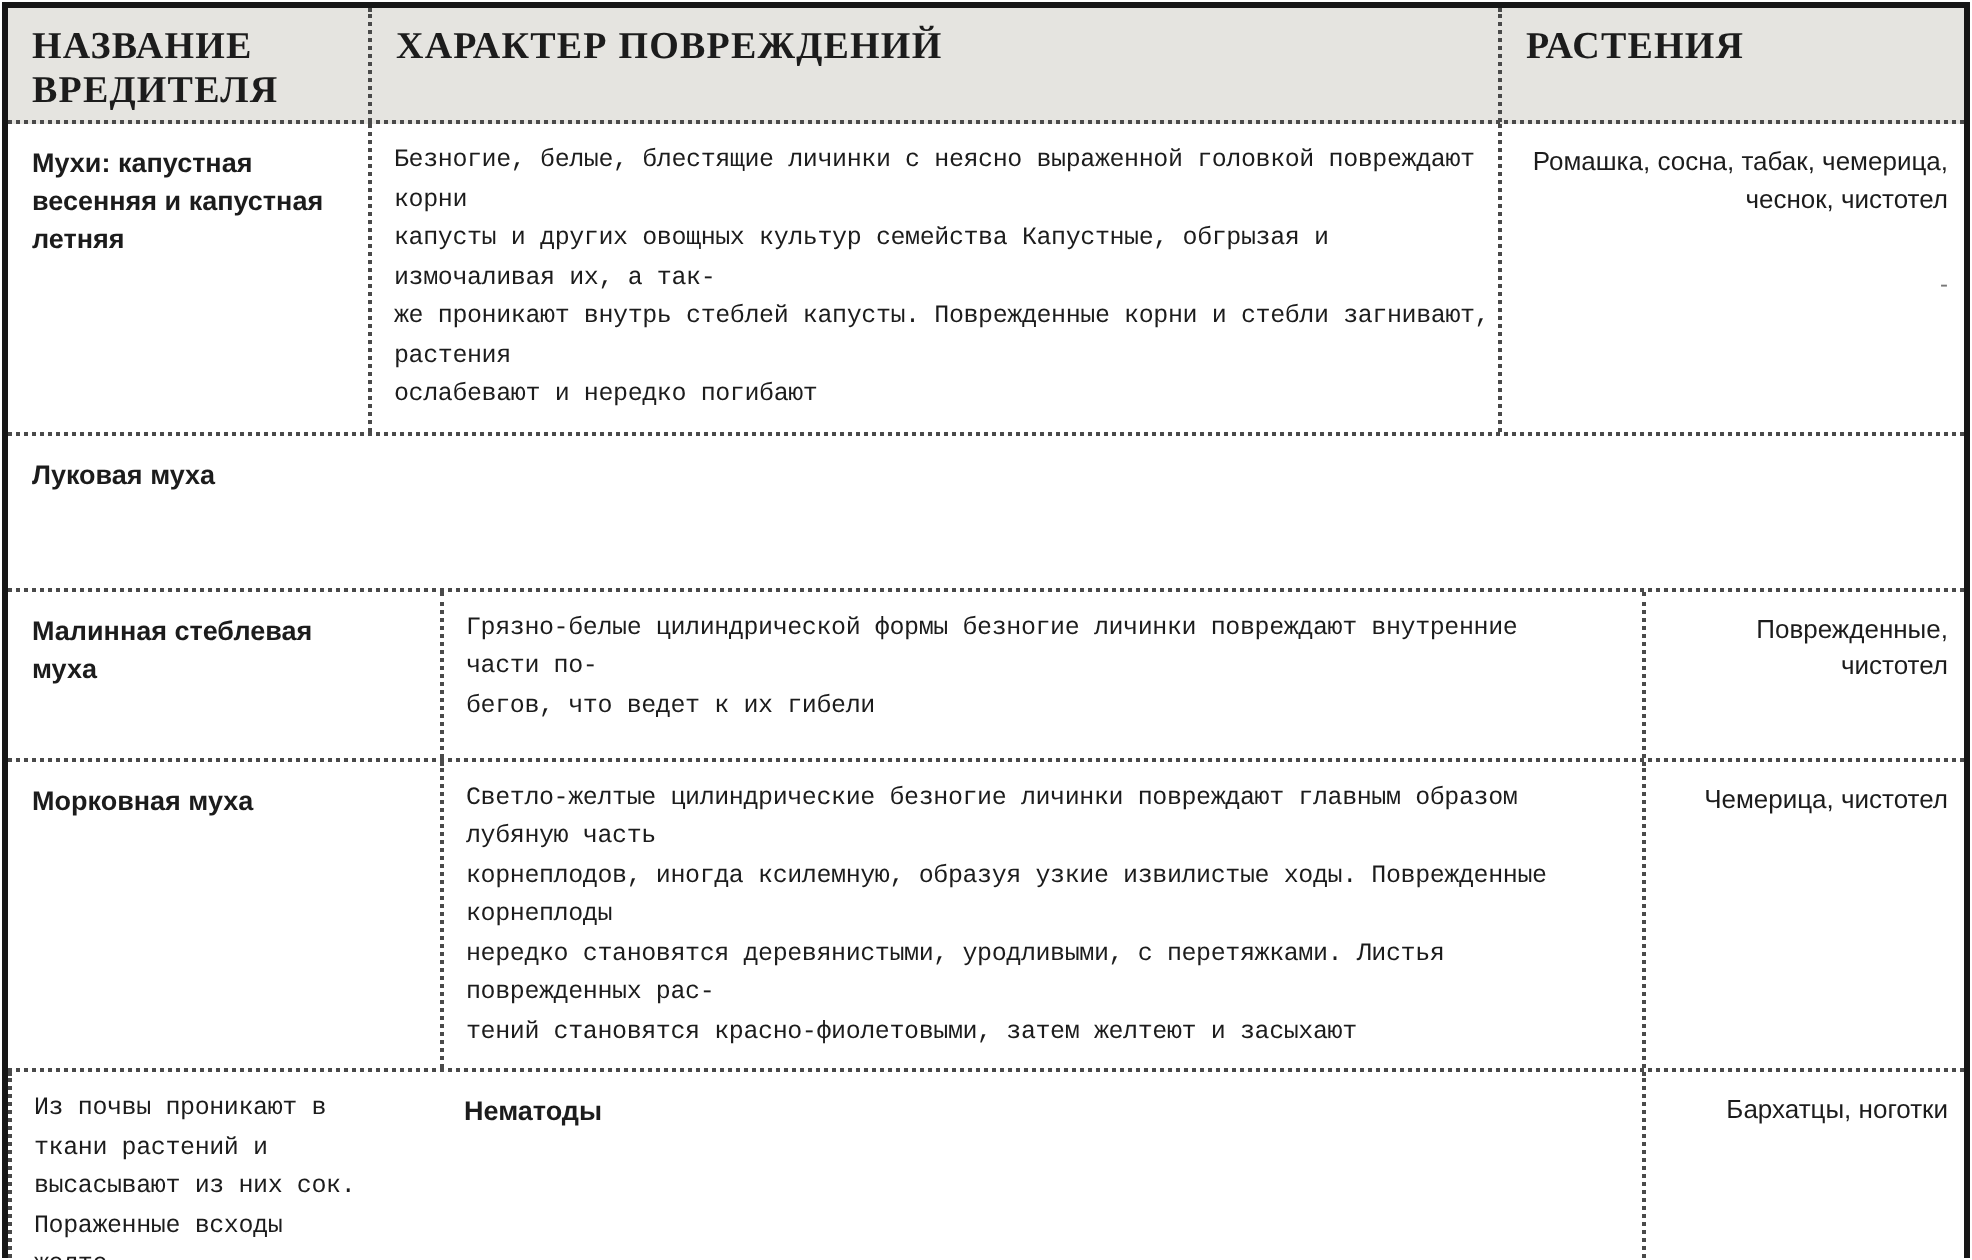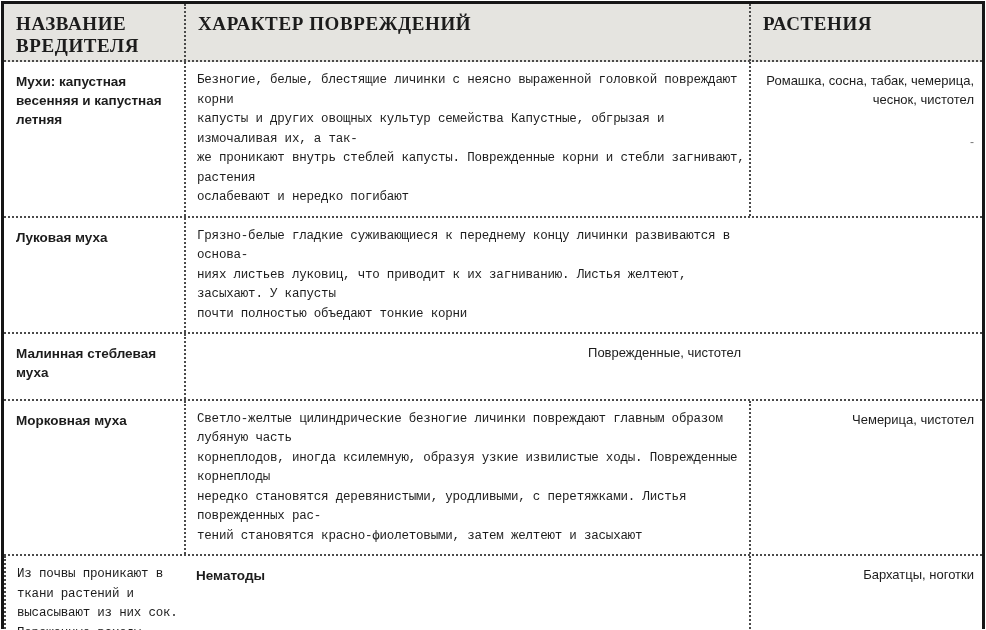--- a/index.html
+++ b/index.html
@@ -21,21 +21,21 @@
     grid-template-columns:180px 565px 1fr;
     align-items:stretch;
   }
   .t-head{
     background:var(--header-bg);
     min-height:56px;
     border-bottom:2px dotted var(--dotted);
   }
   .t-body{display:flex;flex-direction:column;flex:1;}
   .t-row{background:var(--paper);}
-  .t-row + .t-row{border-top:2px dotted var(--dotted);}
+  .t-row + .t-row{border-top:2px dotted var(--dotted);gap:36px;}
   .t-body .t-row:nth-child(1){min-height:103px;}
   .t-body .t-row:nth-child(2){min-height:76px;}
   .t-body .t-row:nth-child(3){min-height:63px;}
   .t-body .t-row:nth-child(4){min-height:93px;}
   .t-body .t-row:nth-child(5){flex:1;}
   .cell{box-sizing:border-box;padding:8px 8px 8px 12px;}
   .c-damage,.c-plants{border-left:2px dotted var(--dotted);}
   .th{
     font-family:"Liberation Serif",serif;
     font-weight:bold;font-size:19px;line-height:22px;
@@ -78,27 +78,26 @@
 же проникают внутрь стеблей капусты. Поврежденные корни и стебли загнивают, растения
 ослабевают и нередко погибают</div>
     <div class="cell c-plants plants">
       <div class="plants-text">Ромашка, сосна, табак, чемерица, чеснок, чистотел</div>
       <div class="plants-note">-</div>
     </div>
   </div>
 
   <div class="t-row">
     <div class="cell c-pest pest">Луковая муха</div>
-    <div class="cell c-damage damage">Грязно-белые гладкие суживающиеся к переднему концу личинки развиваются в основа-
-ниях листьев луковиц, что приводит к их загниванию. Листья желтеют, засыхают. У капусты
-почти полностью объедают тонкие корни</div>
   </div>
 
   <div class="t-row">
     <div class="cell c-pest pest">Малинная стеблевая муха</div>
+    <div class="cell c-damage damage">Грязно-белые цилиндрической формы безногие личинки повреждают внутренние части по-
+бегов, что ведет к их гибели</div>
     <div class="cell c-plants plants">
       <div class="plants-text">Поврежденные, чистотел</div>
       <div class="plants-note"></div>
     </div>
   </div>
 
   <div class="t-row">
     <div class="cell c-pest pest">Морковная муха</div>
     <div class="cell c-damage damage">Светло-желтые цилиндрические безногие личинки повреждают главным образом лубяную часть
 корнеплодов, иногда ксилемную, образуя узкие извилистые ходы. Поврежденные корнеплоды

